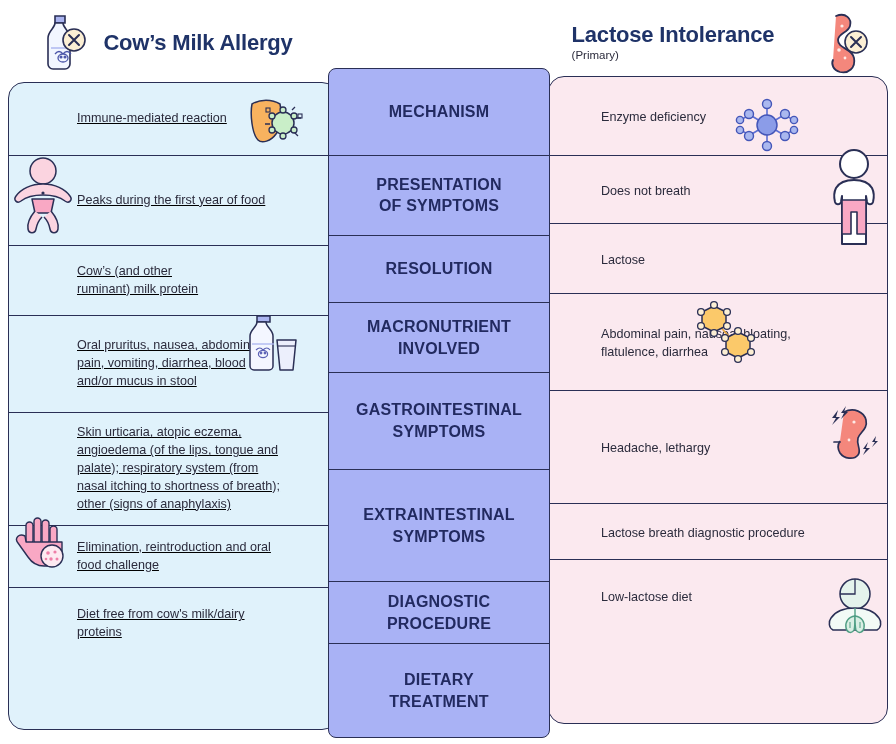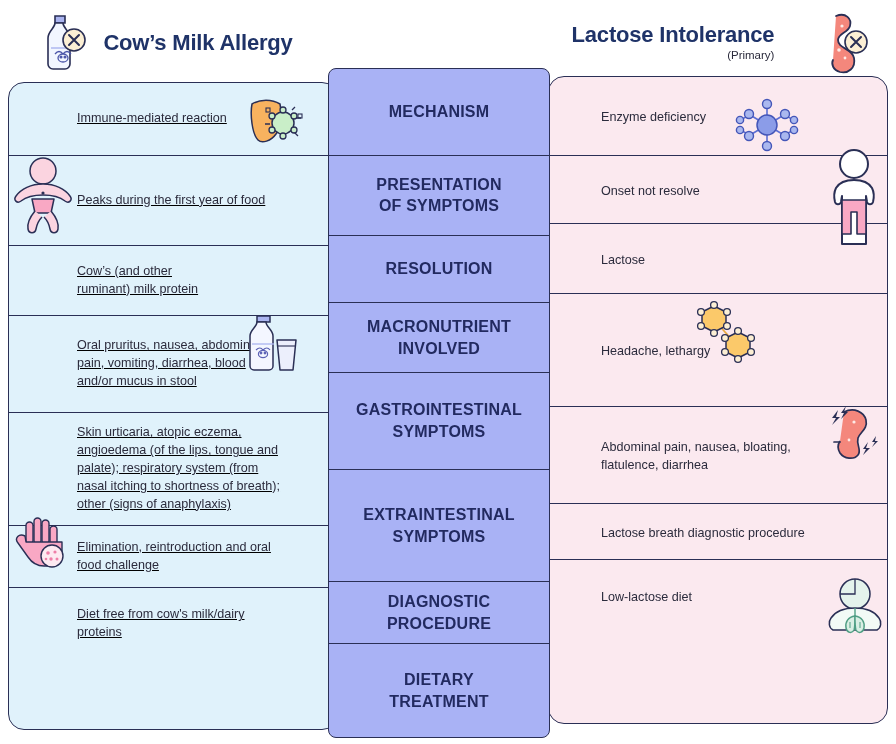--- a/index.html
+++ b/index.html
@@ -36,21 +36,21 @@
   .header-title {
     font-size: 22px;
     font-weight: bold;
     color: #1f3368;
     letter-spacing: -0.2px;
     white-space: nowrap;
   }
   .header-sub {
     font-size: 11.5px;
     color: #2b2b3c;
-    text-align: right;
+    text-align: left;
     margin-top: 1px;
   }
   .header-right .titlewrap { text-align: center; }
 
   .hdr-icon { flex: 0 0 auto; }
   .hdr-icon.left  { margin-right: 14px; }
   .hdr-icon.right { margin-left: 8px; }
 
   
   .panel {
@@ -184,30 +184,30 @@
     </div>
   </div>
 </div>
 
 <div class="panel" id="panel-right">
   <div class="rows">
     <div class="row" style="height:79px">
       <div class="cell-text">Enzyme deficiency</div>
     </div>
     <div class="row" style="height:68px">
-      <div class="cell-text">Onset not resolve</div>
+      <div class="cell-text">Does not breath</div>
     </div>
     <div class="row" style="height:70px">
       <div class="cell-text">Lactose</div>
     </div>
+    <div class="row" style="height:97px">
+      <div class="cell-text">Abdominal pain, nausea, bloating,<br>flatulence, diarrhea</div>
+    </div>
     <div class="row" style="height:113px">
       <div class="cell-text">Headache, lethargy</div>
-    </div>
-    <div class="row" style="height:97px">
-      <div class="cell-text">Abdominal pain, nausea, bloating,<br>flatulence, diarrhea</div>
     </div>
     <div class="row" style="height:56px">
       <div class="cell-text">Lactose breath diagnostic procedure</div>
     </div>
     <div class="row" style="height:72px">
       <div class="cell-text">Low-lactose diet</div>
     </div>
   </div>
 </div>
 

